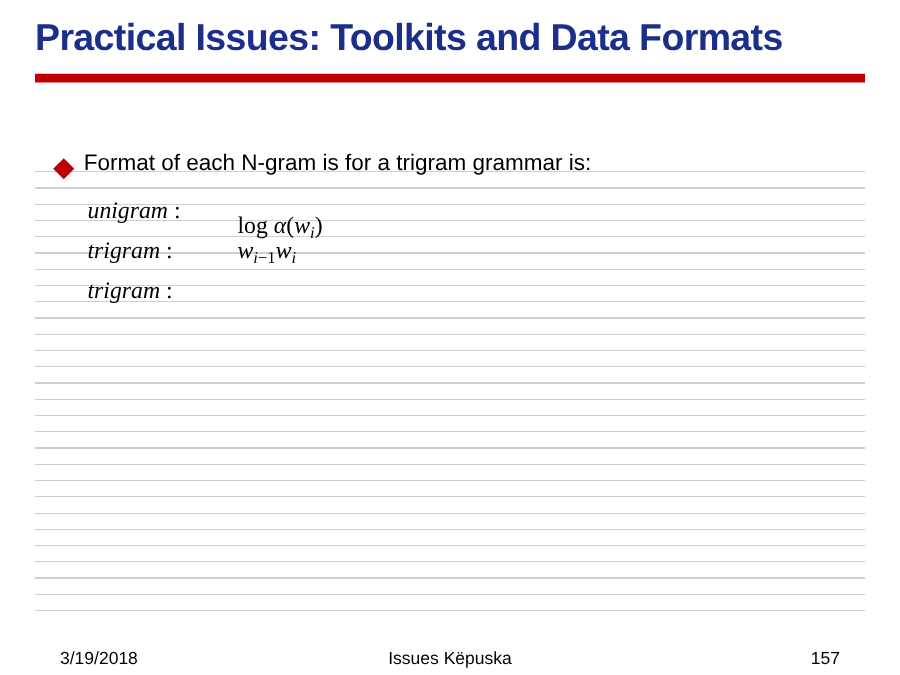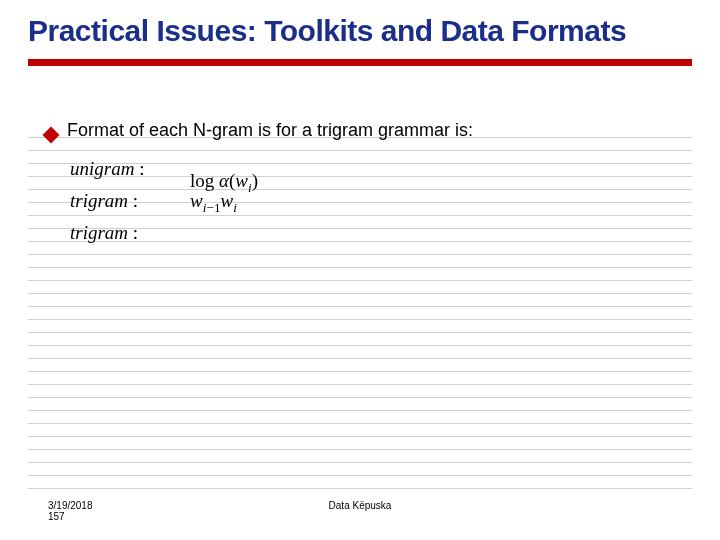--- a/index.html
+++ b/index.html
@@ -78,28 +78,27 @@
   .col-label .colon { font-style: normal; }
   .col-p { width: 190px; }
   .col-w { width: 135px; }
   .col-a { width: 150px; margin-top: 12px; }
   .sup { font-size: 0.7em; vertical-align: super; font-style: normal; }
   .sub { font-size: 0.7em; vertical-align: sub; font-style: italic; }
   .sub .n { font-style: normal; }
   .it { font-style: italic; }
   .footer {
     position: absolute;
-    bottom: 18px;
+    bottom: 6px;
     left: 48px;
     right: 48px;
     display: flex;
     justify-content: space-between;
-    font-size: 10px;
+    font-size: 14px;
     color: #000;
-    flex-direction: column;
   }
   .footer-center { position: absolute; left: 50%; transform: translateX(-50%); }
 </style>
 </head>
 <body>
 
 <div class="slide">
 
   <div class="title">Practical Issues: Toolkits and Data Formats</div>
   <div class="title-rule"></div>
@@ -125,17 +124,17 @@
 
     <div class="row">
       <div class="col-label"><span>trigram</span><span class="colon"> :</span></div>
       <div class="col-a"></div>
     </div>
 
   </div>
 
   <div class="footer">
     <span>3/19/2018</span>
-    <span class="footer-center">Data Këpuska</span>
+    <span class="footer-center">Issues Këpuska</span>
     <span>157</span>
   </div>
 
 </div>
 
 </body></html>

